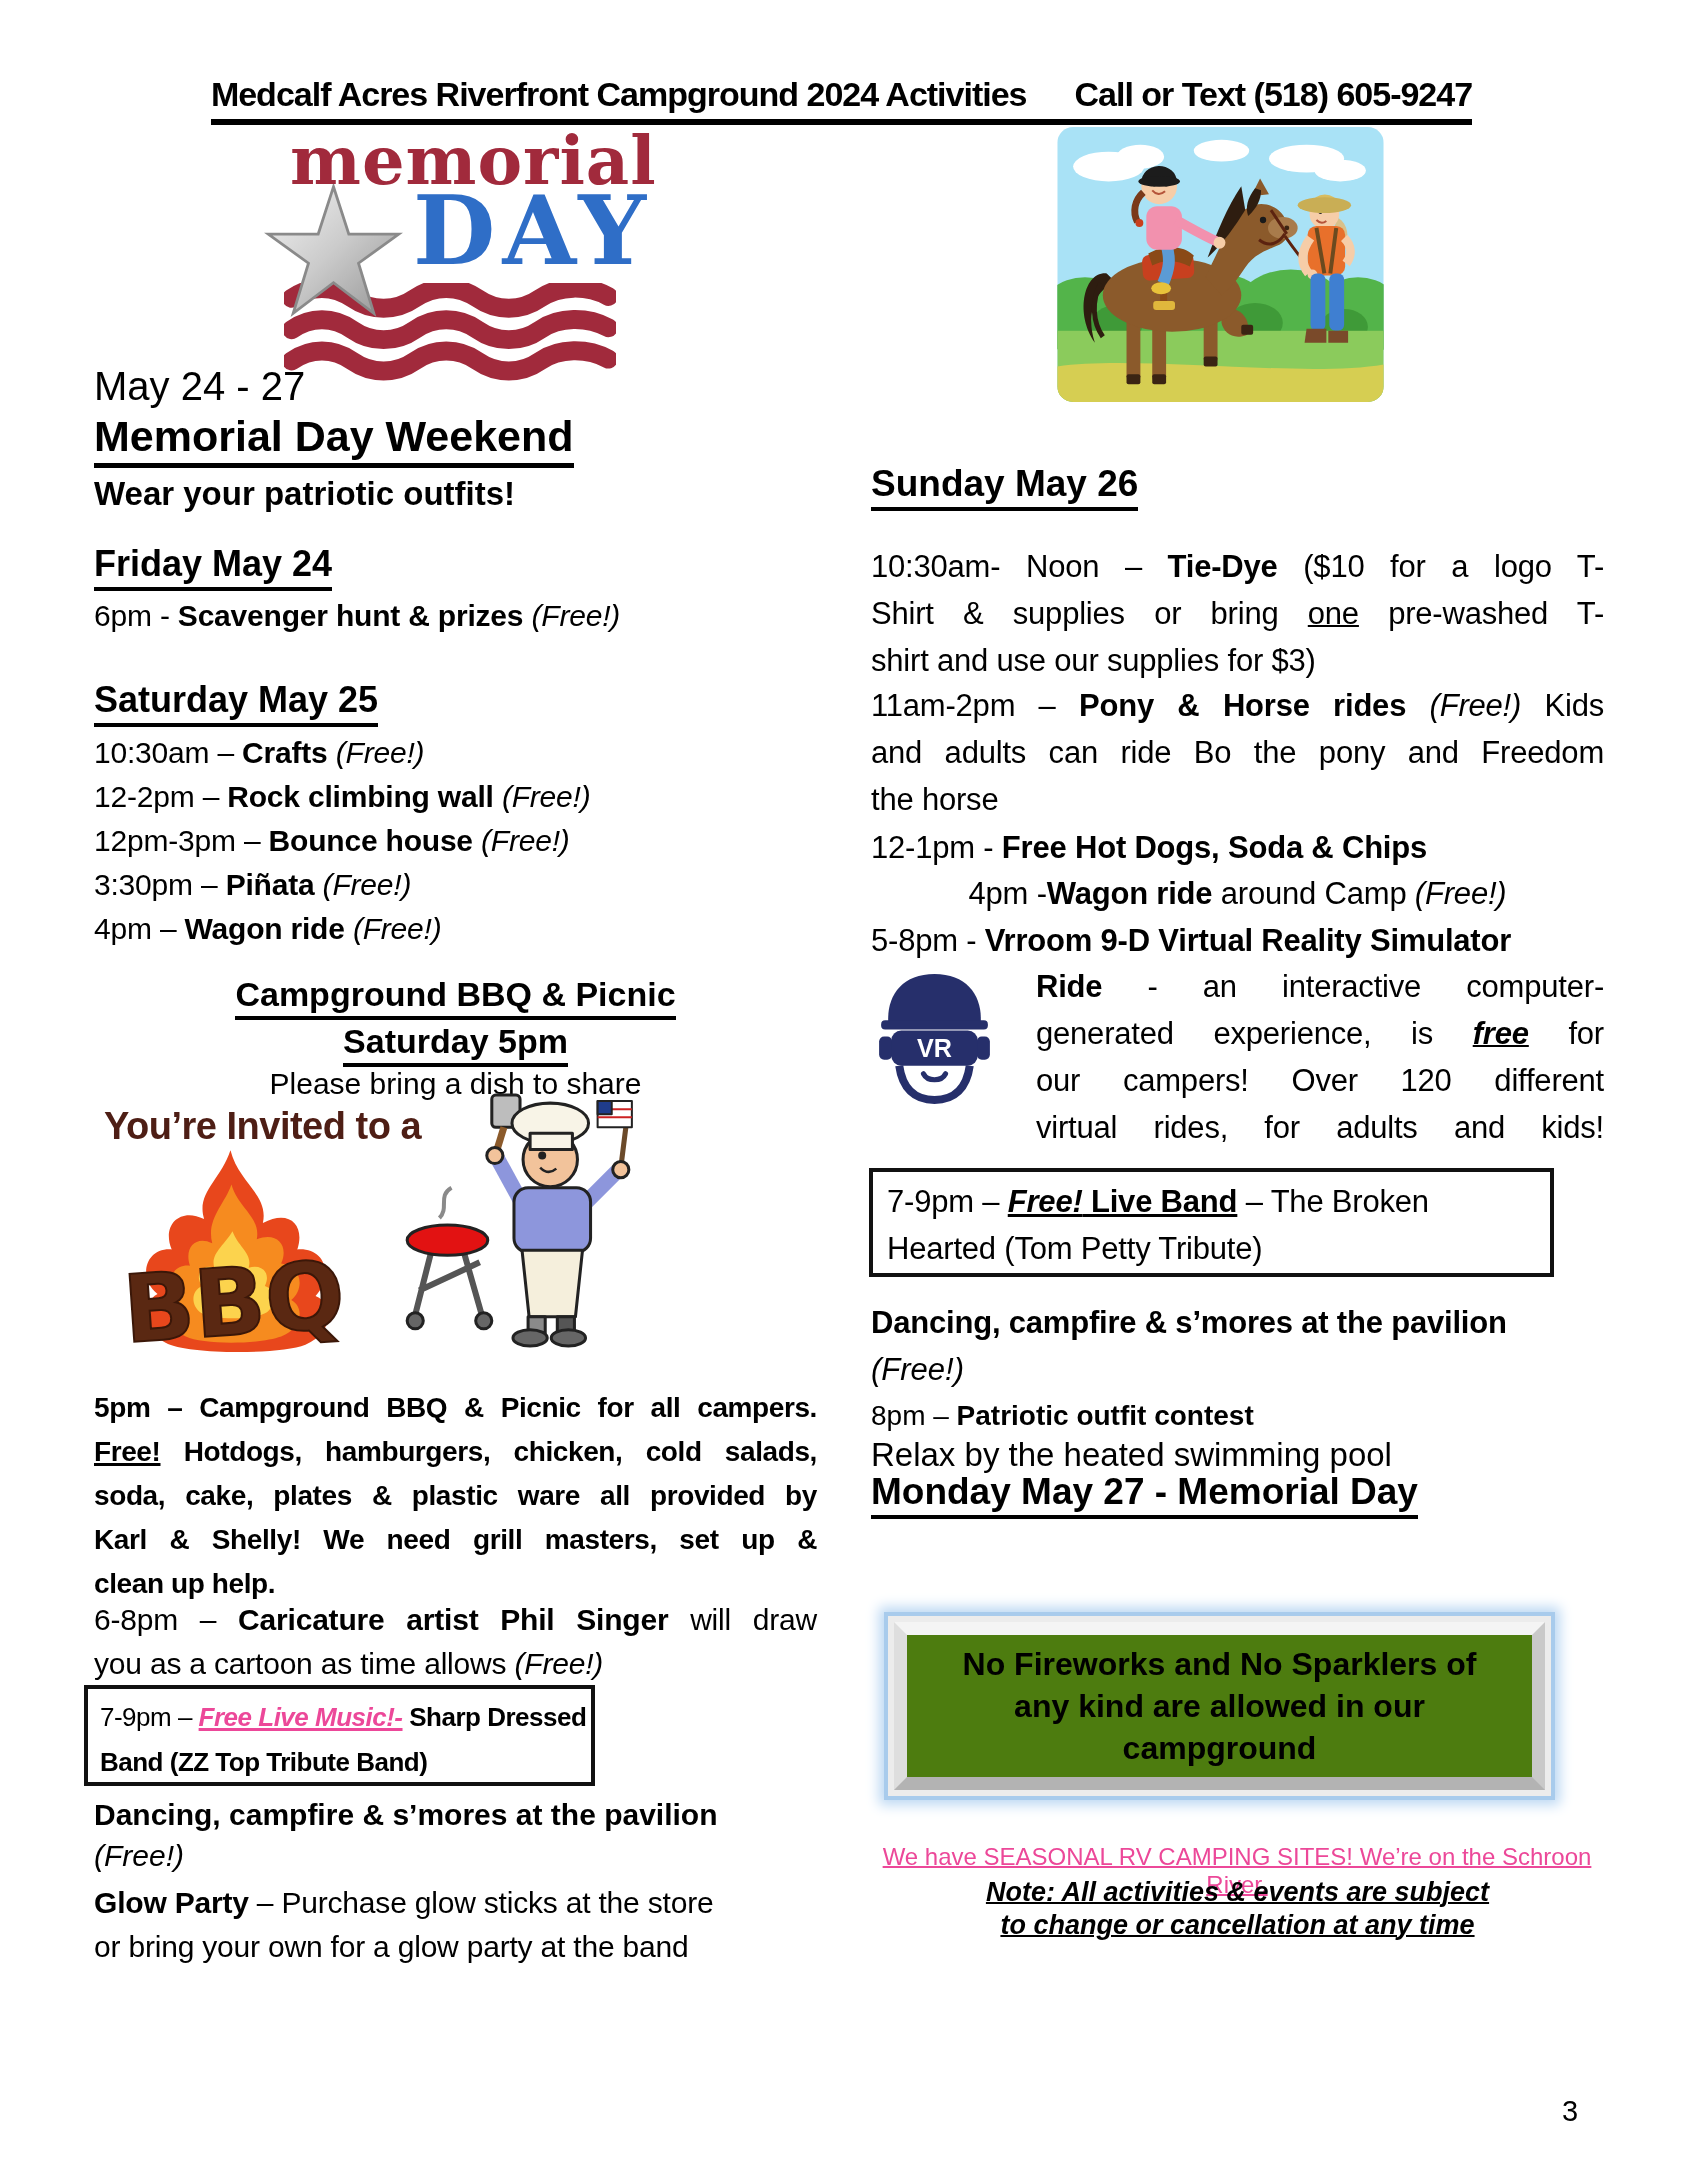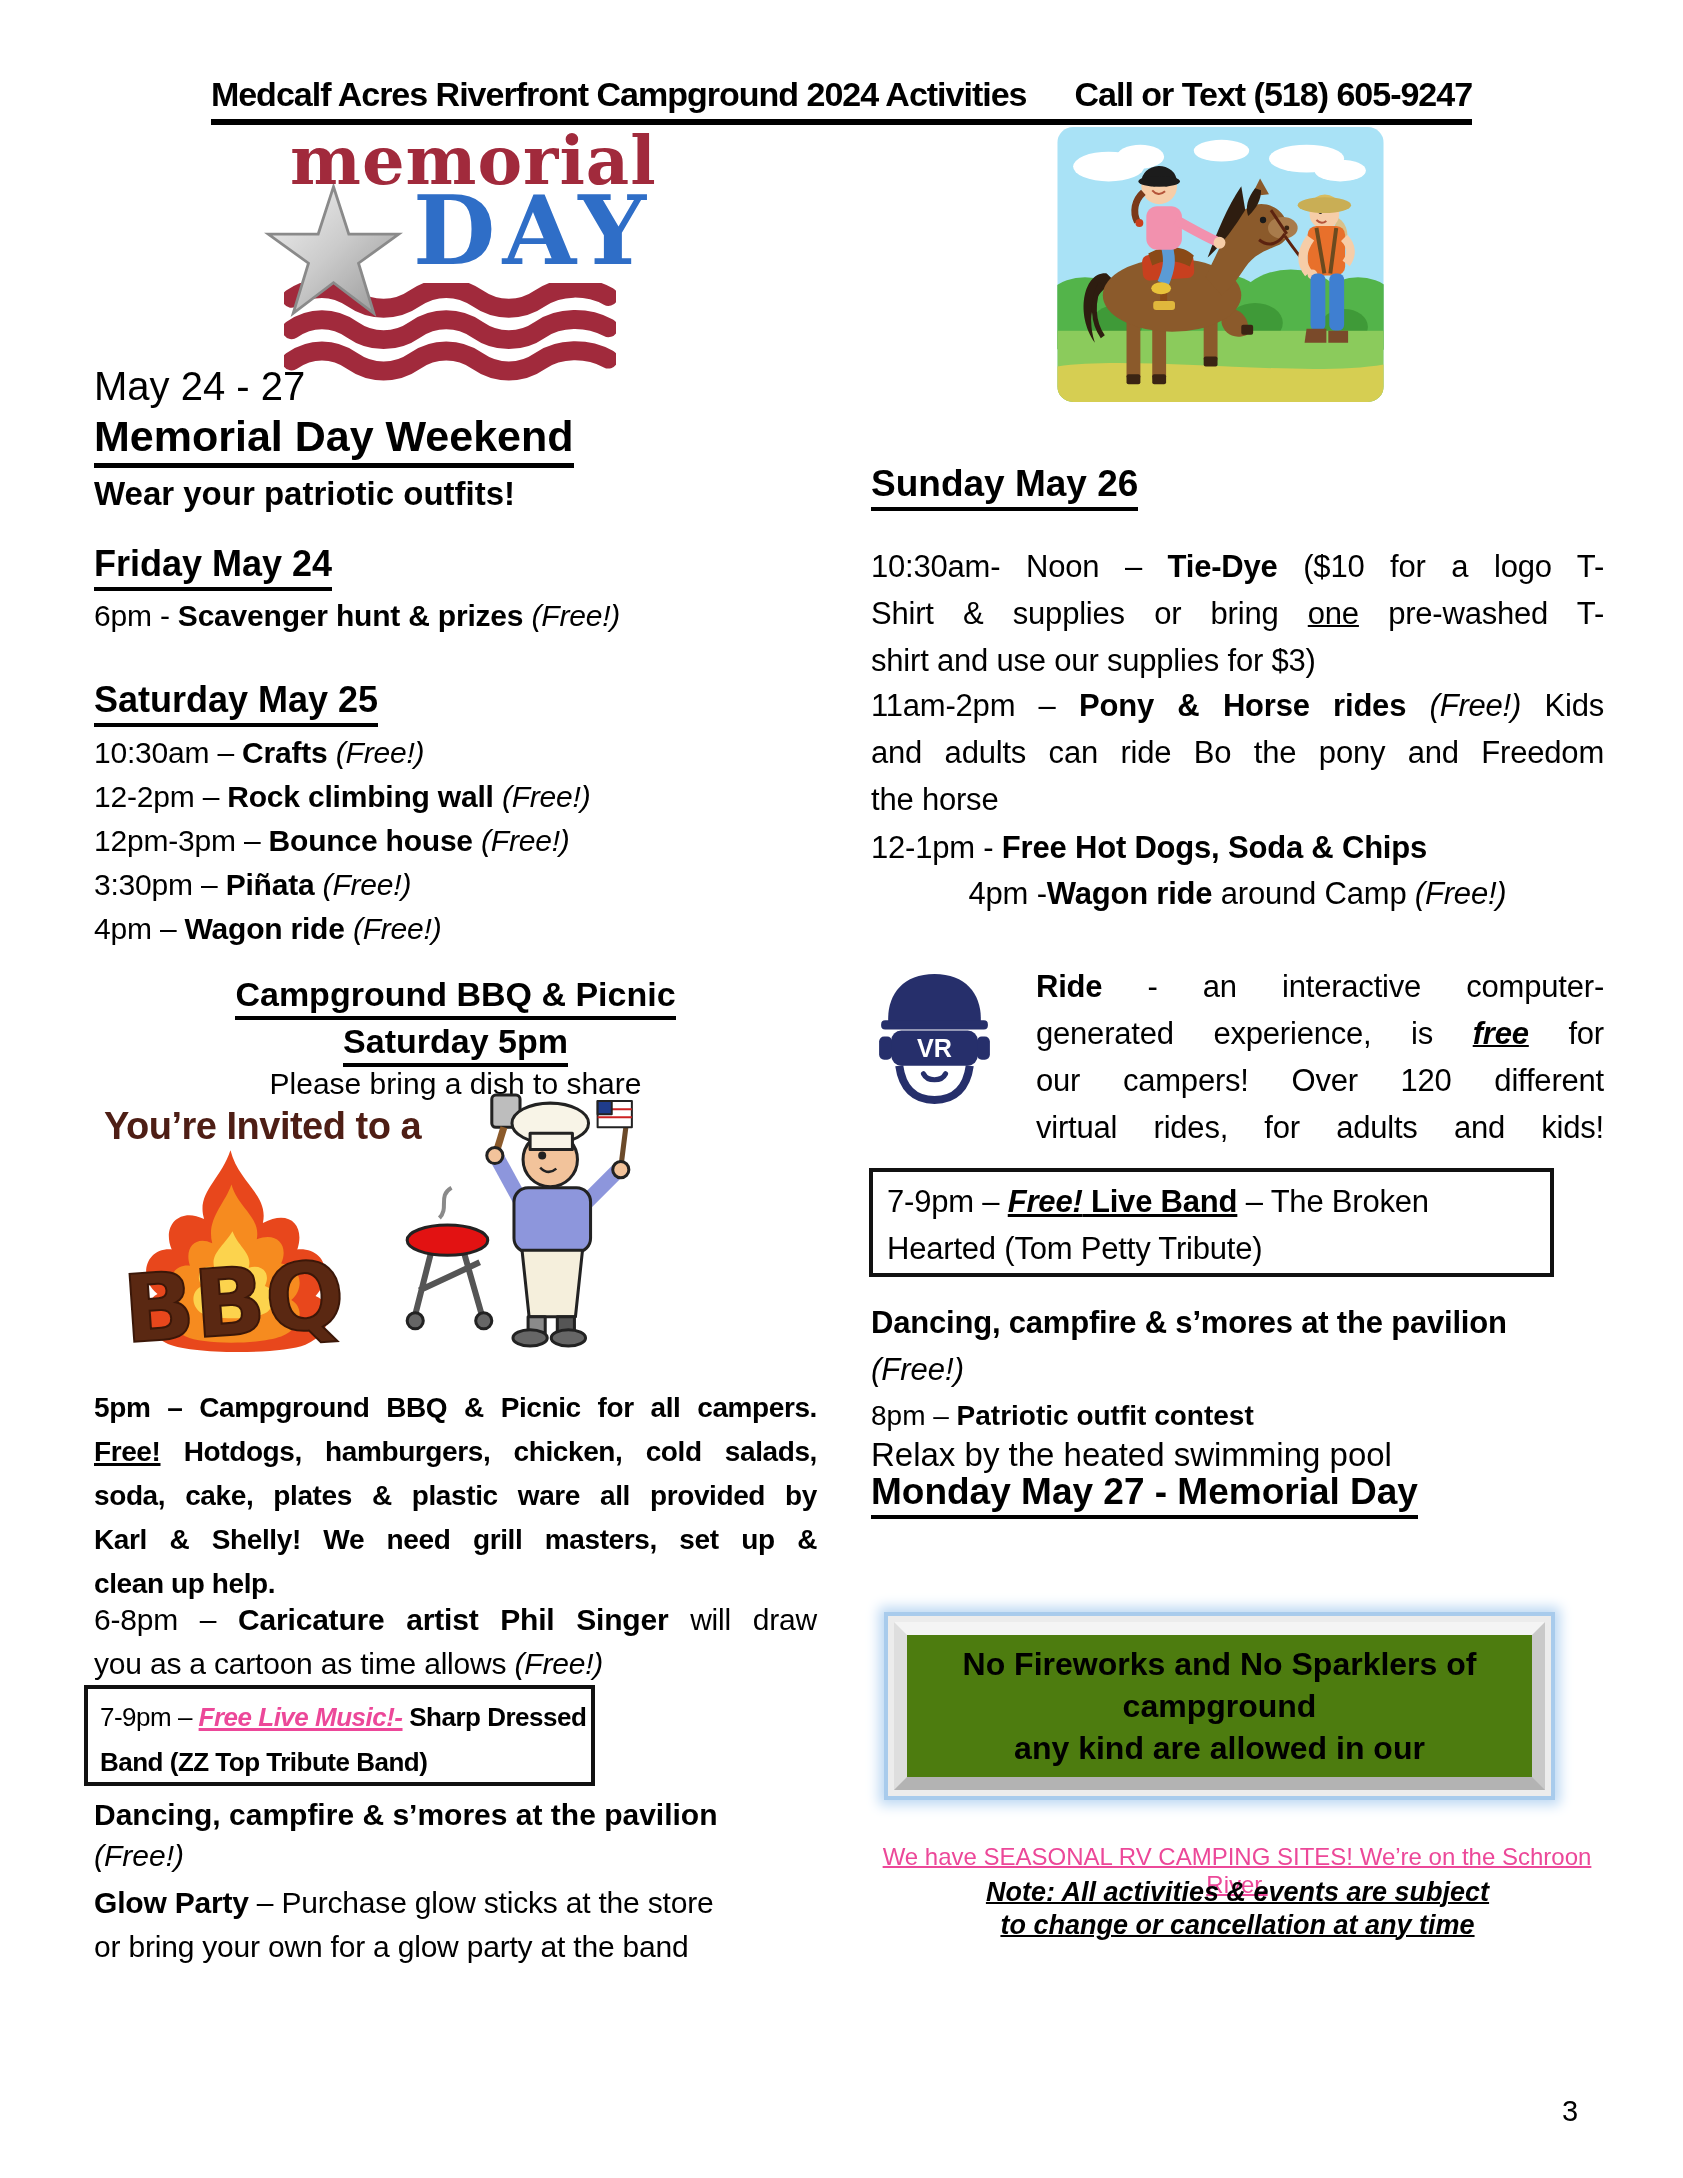--- a/index.html
+++ b/index.html
@@ -275,20 +275,23 @@
     <div class="jl">and adults can ride Bo the pony and Freedom</div>
     <div>the horse</div>
   </div>
 
   <div class="abs rbody" style="left:871px;top:824px;width:733px;">
     <span>12-1pm - </span><span class="b">Free Hot Dogs, Soda &amp; Chips</span>
   </div>
   <div class="abs rbody" style="left:871px;top:870px;width:733px;text-align:center;">
     <span>4pm -</span><span class="b">Wagon ride</span><span> around Camp </span><span class="i">(Free!)</span>
   </div>
+  <div class="abs rbody" style="left:871px;top:917px;width:733px;">
+    <span>5-8pm - </span><span class="b">Vrroom 9-D Virtual Reality Simulator</span>
+  </div>
 
   <svg class="abs" style="left:879px;top:968px;" width="111" height="141" viewBox="0 0 110 140">
     <g fill="#262F6B">
       <path d="M55,6 C24,6 9,26 9,50 L9,58 L101,58 L101,50 C101,26 86,6 55,6 Z"></path>
       <rect x="2" y="52" width="106" height="9" rx="4"></rect>
       <rect x="0" y="68" width="13" height="23" rx="5"></rect>
       <rect x="97" y="68" width="13" height="23" rx="5"></rect>
       <rect x="12" y="62" width="86" height="35" rx="10"></rect>
     </g>
     <text x="55" y="88" text-anchor="middle" font-size="25" font-weight="bold" font-family="Liberation Sans, sans-serif" fill="#ffffff">VR</text>
@@ -316,22 +319,22 @@
   </div>
 
   <div class="abs" style="left:871px;top:1471px;">
     <span class="hu b" style="font-size:37px;">Monday May 27 - Memorial Day</span>
   </div>
   <div class="abs" style="left:871px;top:1436px;font-size:33px;">Relax by the heated swimming pool</div>
 
   <div class="abs fw-outer" style="left:884px;top:1612px;width:671px;height:188px;">
     <div class="fw-inner">
       <div>No Fireworks and No Sparklers of</div>
+      <div>any kind are allowed in our</div>
       <div>campground</div>
-      <div>any kind are allowed in our</div>
     </div>
   </div>
 
   <div class="abs center" style="left:861px;top:1843px;width:752px;">
     <span class="pink u2" style="font-size:24px;">We have SEASONAL RV CAMPING SITES! We’re on the Schroon River.</span>
   </div>
   <div class="abs center" style="left:871px;top:1877px;width:733px;">
     <div><span class="b i u2" style="font-size:27px;">Note: All activities &amp; events are subject</span></div>
     <div style="margin-top:2px;"><span class="b i u2" style="font-size:27px;">to change or cancellation at any time</span></div>
   </div>

